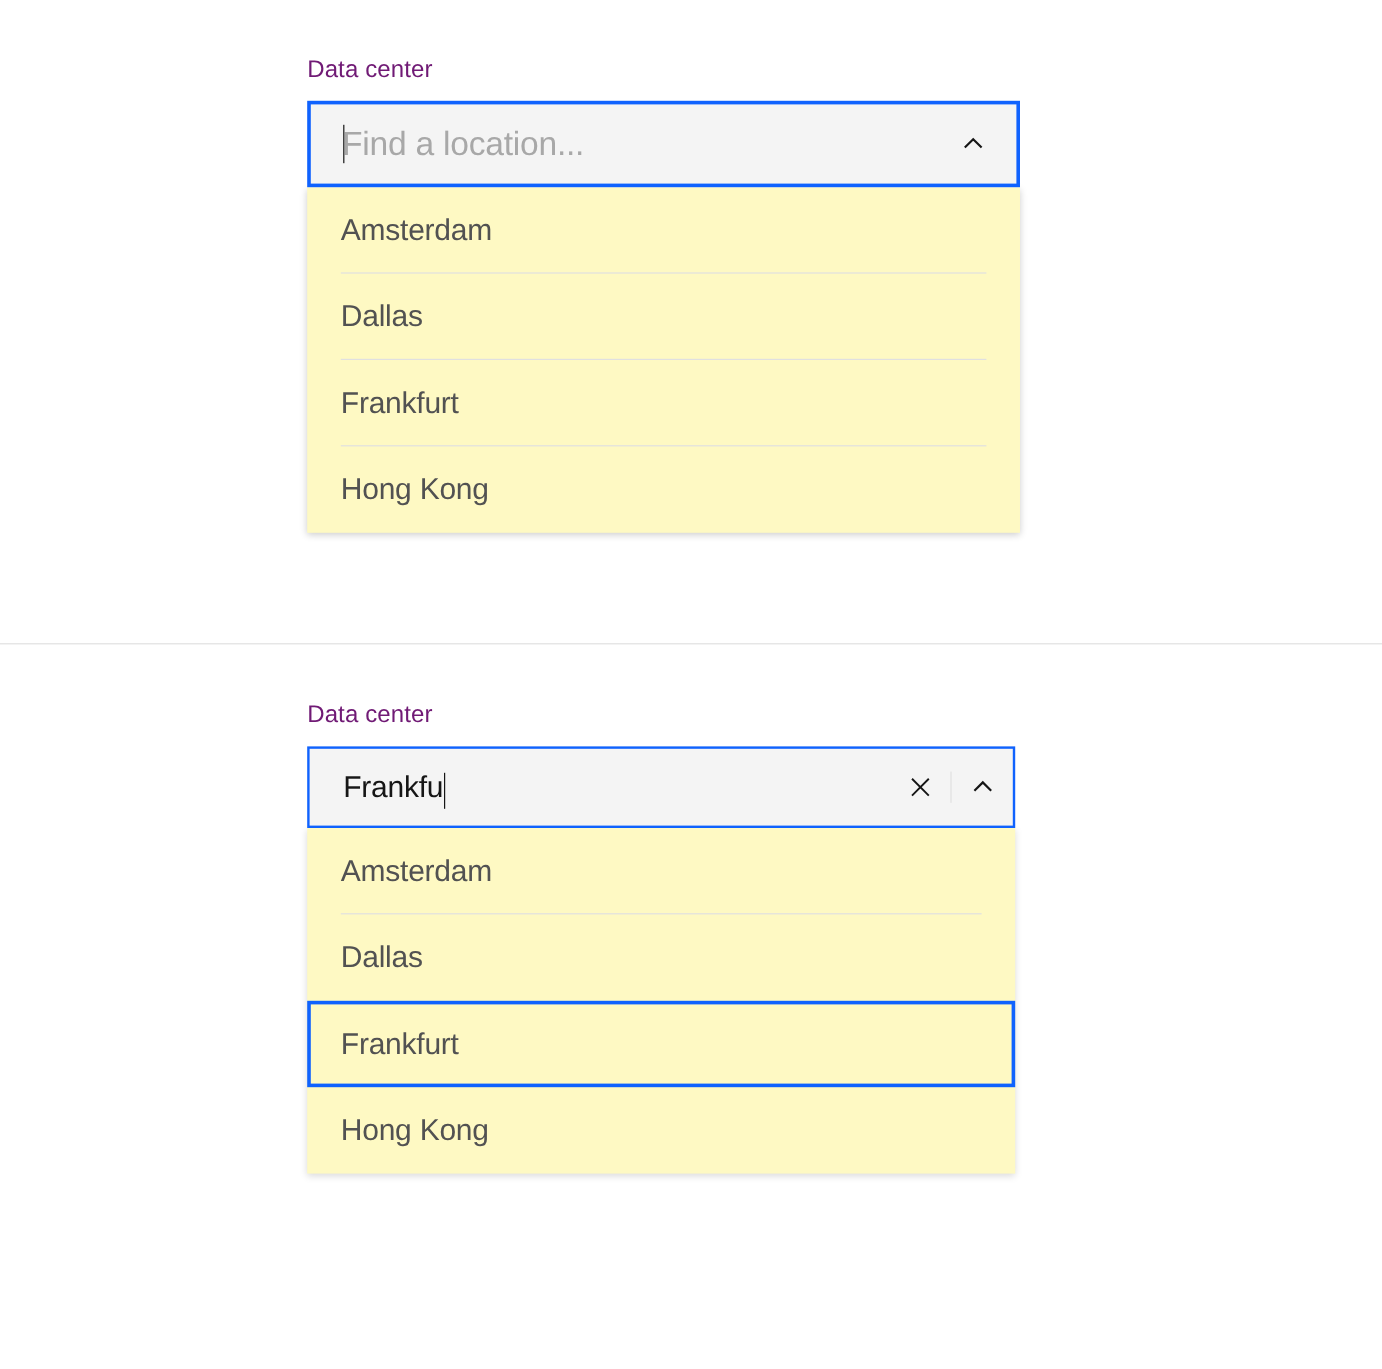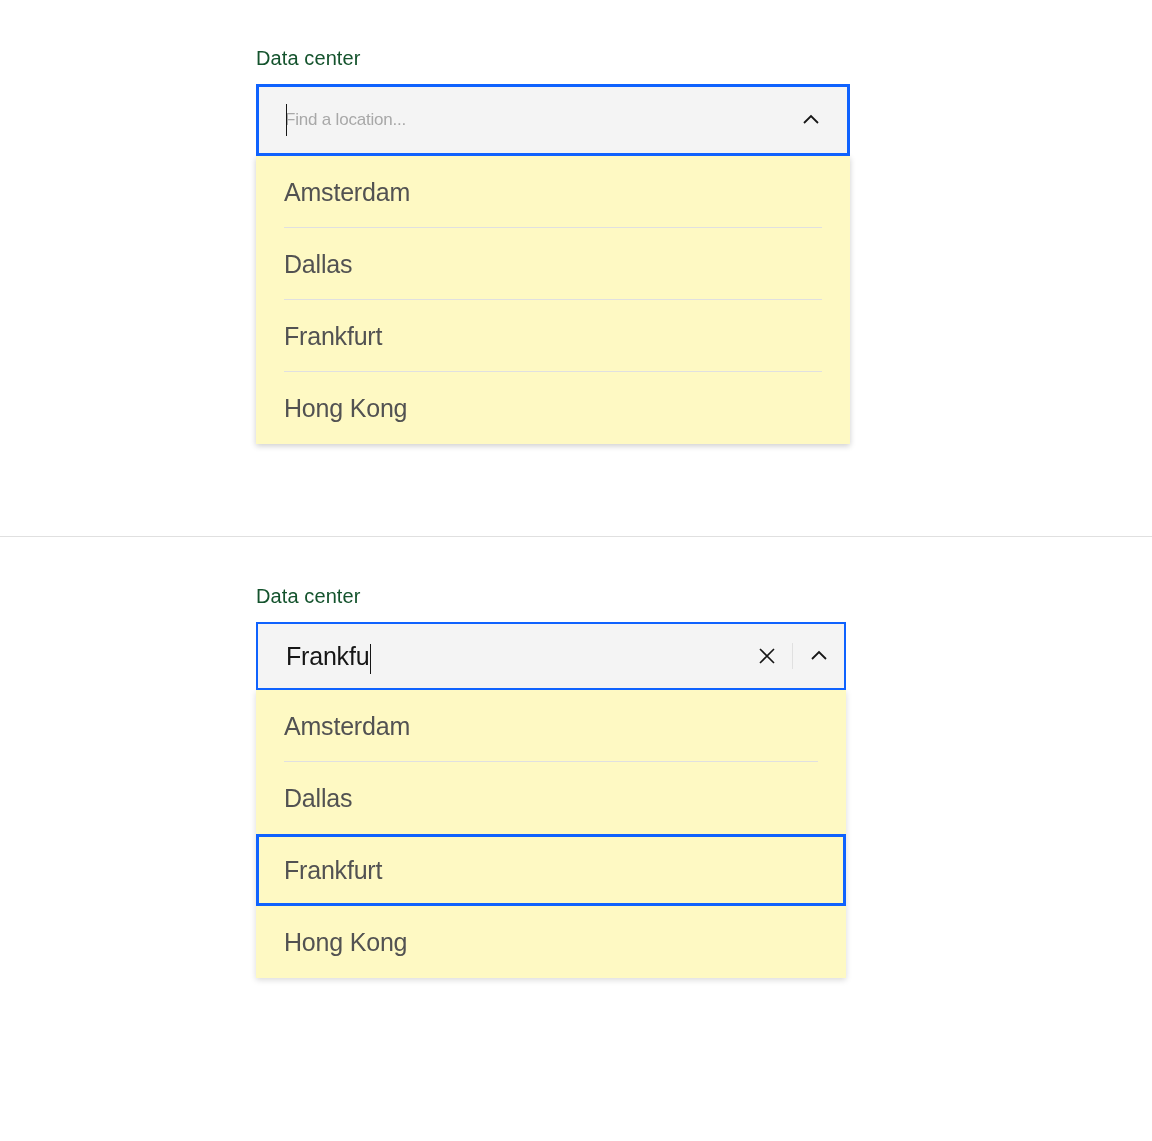--- a/index.html
+++ b/index.html
@@ -21,21 +21,21 @@
       padding-top: 47px;
     }
     .divider {
       border: none;
       border-top: 1px solid #e0e0e0;
       width: 100%;
       margin: 0;
     }
     .label {
       font-size: 20px;
-      color: #14532d;
+      color: #701a75;
       margin-bottom: 14px;
       letter-spacing: 0.1px;
     }
     .combobox-container {
       width: 594px;
       position: relative;
     }
     .combobox-container-2 {
       width: 590px;
     }
@@ -50,21 +50,21 @@
     }
     .combobox-input-wrapper-2 {
       border: 2px solid #0f62fe;
       height: 68px;
       padding: 0 13px 0 28px;
     }
     .combobox-input {
       flex: 1;
       border: none;
       background: transparent;
-      font-size: 17px;
+      font-size: 28px;
       color: #a21caf;
       outline: none;
       font-family: inherit;
       letter-spacing: -0.2px;
     }
     .combobox-input::placeholder {
       color: #a8a8a8;
     }
     .combobox-caret {
       position: absolute;

